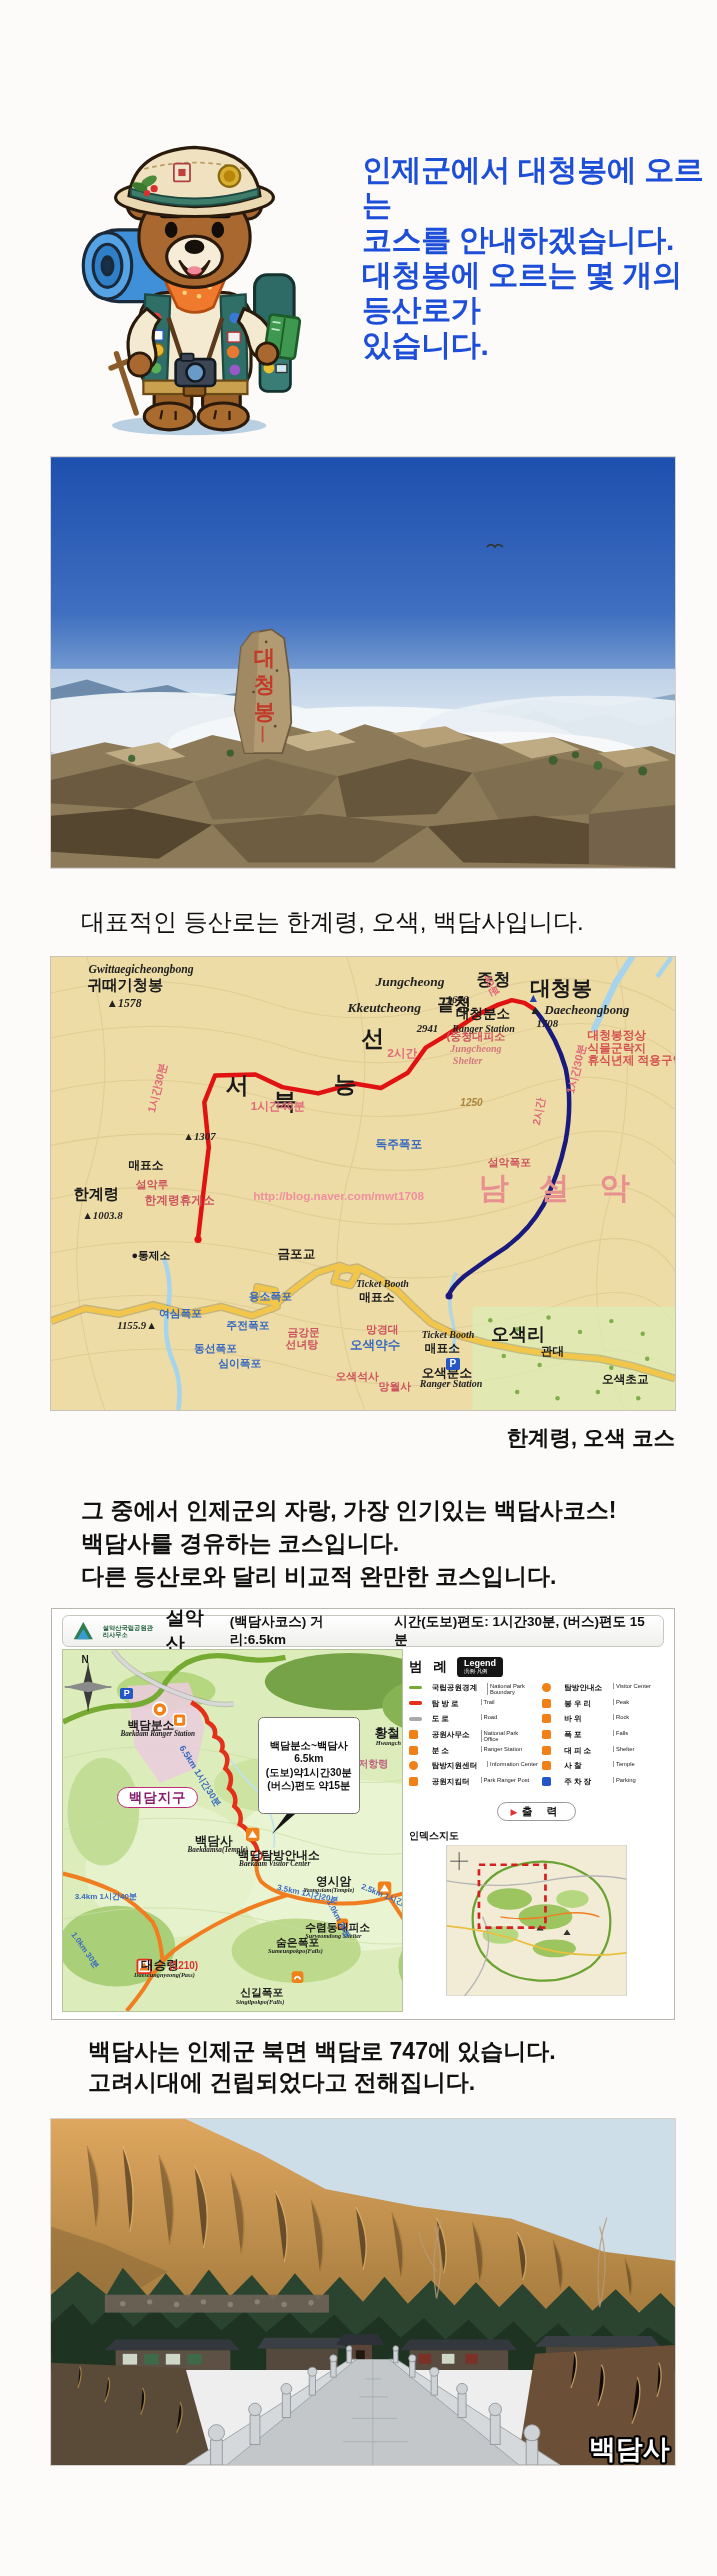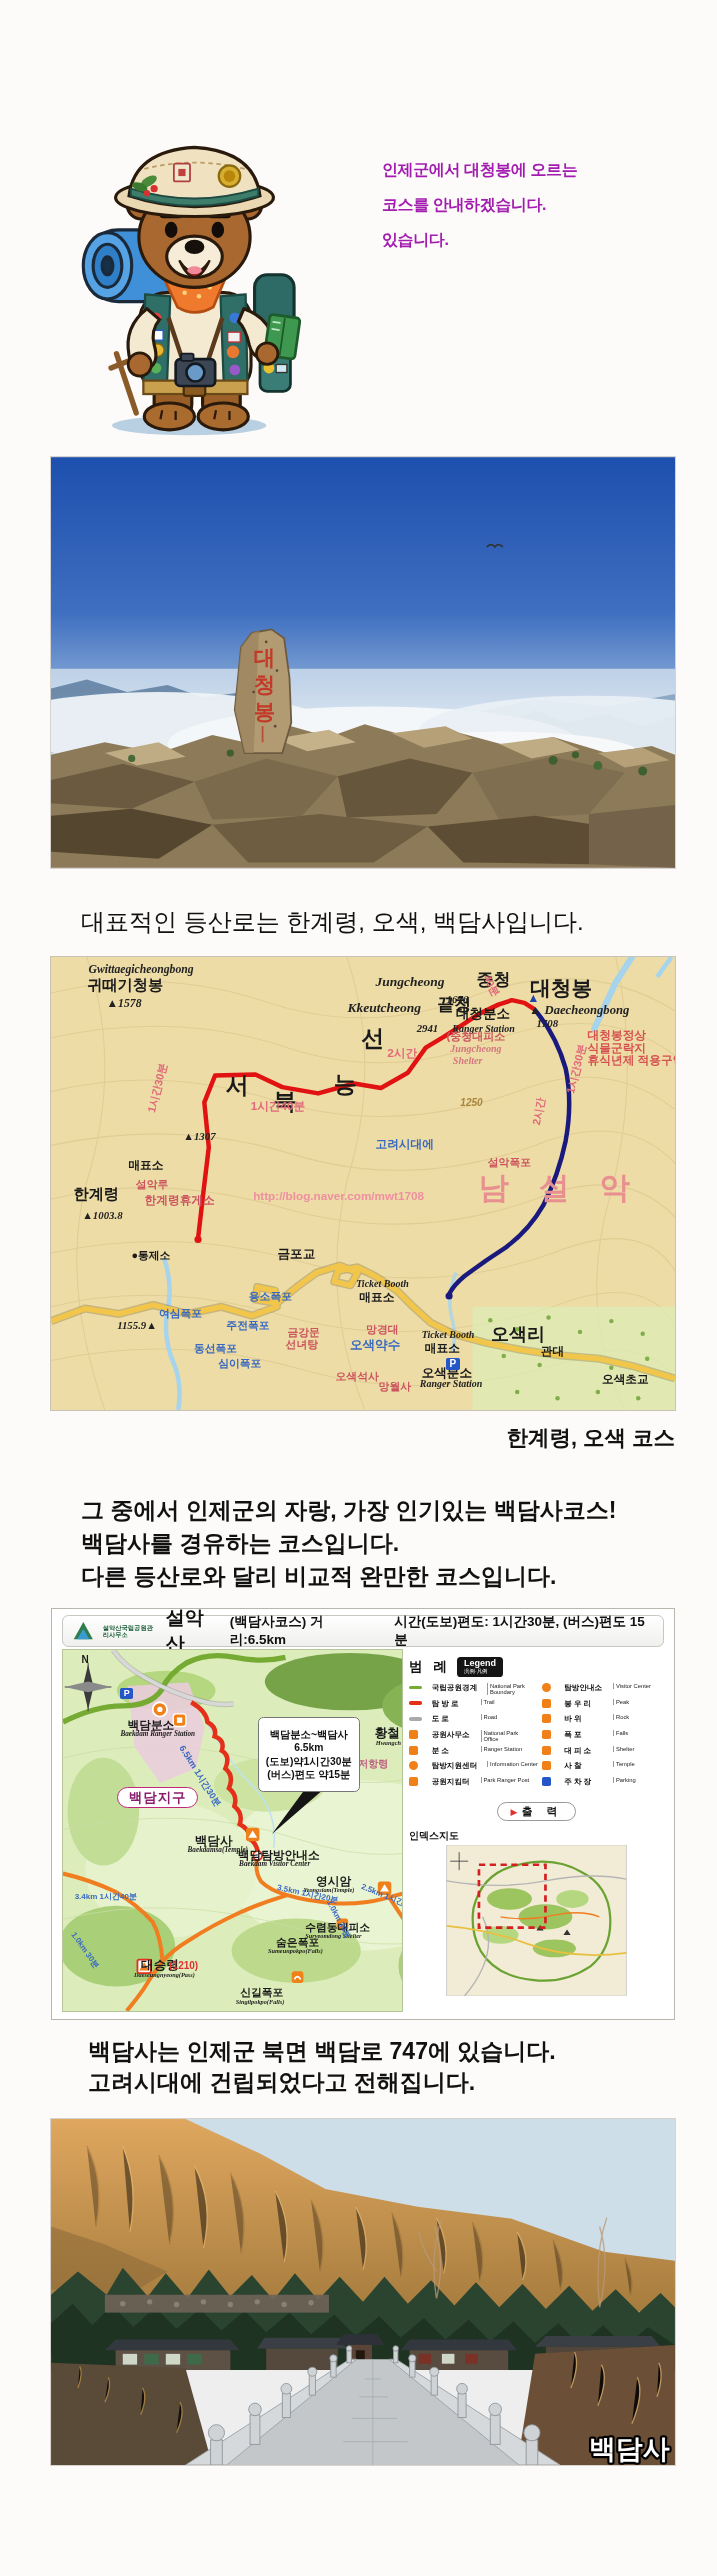--- a/index.html
+++ b/index.html
@@ -1,18 +1,18 @@
 <!DOCTYPE html>
 <html style="font-size:14.4px"><head>
 <meta charset="utf-8">
 <style>
   html,body{margin:0;padding:0;background:#fcfbf9;font-family:"Liberation Sans","DejaVu Sans",sans-serif;}
   .page{position:relative;width:718px;height:2576px;background:#fcfbf9;overflow:hidden;}
   .bear{position:absolute;left:77px;top:142px;width:235px;height:296px;}
-  .intro{position:absolute;left:362px;top:152px;font-size:16px;font-weight:700;line-height:35px;color:#a21caf;letter-spacing:-0.4px;margin-left:20px;}
+  .intro{position:absolute;left:362px;top:152px;font-size:30px;font-weight:700;line-height:35px;color:#1d4ed8;letter-spacing:-0.4px;}
   .photo{position:absolute;left:51px;width:624px;outline:0.9px solid #d6d3ce;background:#eee;}
   .photo svg{display:block;width:100%;height:100%;}
   .photo1{top:457px;height:411px;}
   .photo2{top:2119px;height:346px;}
   .sec1{position:absolute;left:81px;top:906px;font-size:24px;font-weight:400;color:#111;}
   .map1{position:absolute;left:51px;top:957px;width:624px;height:453px;outline:0.9px solid #c9c3b6;overflow:hidden;background:#eddca6;}
   .map1 > svg{position:absolute;left:0;top:0;width:624px;height:453px;}
   .labels{position:absolute;left:0;top:0;right:0;bottom:0;}
   .ml{position:absolute;white-space:nowrap;line-height:1;font-weight:700;color:#1a1a1a;transform-origin:0 0;}
   .rom,.ml.rom{font-family:"Liberation Serif","DejaVu Serif",serif;font-style:italic;font-weight:700;color:#222;}
@@ -34,21 +34,21 @@
   .map2{position:absolute;left:51px;top:1608px;width:624px;height:412px;background:#fff;border:0.9px solid #b9b6b0;box-sizing:border-box;}
   .m2head{position:absolute;left:10px;top:6.3px;right:10px;height:32px;border:0.9px solid #c6c6c2;border-radius:6.3px;background:linear-gradient(#ffffff,#f0f0ed);display:flex;align-items:center;gap:8px;padding:0 9px;box-sizing:border-box;}
   .org{font-size:6.3px;font-weight:700;color:#1a5c38;width:56px;line-height:1.15;}
   .ttl{font-size:19px;font-weight:800;color:#111;}
   .crs{font-size:13.5px;font-weight:700;color:#111;}
   .tme{font-size:13.5px;font-weight:700;color:#111;margin-left:9px;}
   .m2body{position:absolute;left:10.8px;top:41px;width:603px;height:361px;display:flex;}
   .m2map{position:relative;width:409px;height:361px;outline:0.9px solid #b5c59a;overflow:hidden;background:#dcedbb;}
   .m2map > svg{position:absolute;left:0;top:0;width:409px;height:361px;}
   .m2legend{position:relative;flex:1;padding:0 1.8px 0 7.2px;}
-  .callout{position:absolute;left:57.5%;top:18.5%;width:29.5%;background:#fff;border:1.8px solid #777;border-radius:5.4px;padding:10px 0;text-align:center;font-size:10.3px;font-weight:800;line-height:1.3;color:#111;}
+  .callout{position:absolute;left:57.5%;top:18.5%;width:29.5%;background:#fff;border:1.8px solid #777;border-radius:5.4px;padding:21px 0;text-align:center;font-size:10.3px;font-weight:800;line-height:1.3;color:#111;}
   .lg-head{display:flex;align-items:center;gap:6.3px;margin-top:7.2px;}
   .lg-ko-t{font-size:13.5px;font-weight:800;letter-spacing:3.6px;color:#111;}
   .lg-box{background:#151515;color:#fff;border-radius:3.6px;padding:1.8px 7.2px;display:inline-flex;flex-direction:column;line-height:1.1;}
   .lg-box .lg-en-t{font-size:9px;font-weight:700;}
   .lg-cn{font-size:5.4px;}
   .lg-grid{display:grid;grid-template-rows:repeat(7,15.7px);grid-auto-flow:column;column-gap:3.6px;margin-top:6.3px;}
   .lg-row{display:flex;align-items:flex-start;gap:10px;height:15.7px;}
   .lg-sym{flex:0 0 12.6px;height:9px;position:relative;}
   .lg-sym.line-green::before,.lg-sym.line-red::before,.lg-sym.line-gray::before{content:"";position:absolute;left:0;top:2.7px;width:12.6px;height:3.6px;border-radius:1.8px;}
   .lg-sym.line-green::before{background:#76ab33;}
@@ -145,20 +145,21 @@
       <circle cx="78" cy="57" r="3.5" fill="#d83030"></circle>
     <rect x="108" y="24" width="18" height="20" rx="2" fill="#efe6cc" stroke="#b04040" stroke-width="2"></rect>
       <rect x="113" y="30" width="8" height="8" fill="#c04040"></rect>
     <circle cx="170" cy="38" r="12" fill="#d8ae30" stroke="#8a6a10" stroke-width="2.5"></circle>
       <circle cx="170" cy="38" r="6.5" fill="#b8860b"></circle>
   </svg>
 
   <div class="intro">
     <div>인제군에서 대청봉에 오르는</div>
     <div>코스를 안내하겠습니다.</div>
+    <div>대청봉에 오르는 몇 개의 등산로가</div>
     <div>있습니다.</div>
   </div>
 
   <div class="photo photo1">
     <svg viewBox="0 0 696 458">
       <defs>
         <linearGradient id="sky1" x1="0" y1="0" x2="0" y2="1">
           <stop offset="0" stop-color="#1d4fae"></stop>
             <stop offset="0.38" stop-color="#3f6fc0"></stop>
           <stop offset="0.55" stop-color="#7fa3d4"></stop>
@@ -289,21 +290,21 @@
         <span class="ml pink" style="left: 32%; top: 31.6%; font-size: 11.7px;">1시간40분</span>
         <span class="ml pink" style="left: 53.9%; top: 19.8%; font-size: 11.7px;">2시간</span>
         <span class="ml pink" style="left: 15.3%; top: 34%; font-size: 10.8px; transform: rotate(-76deg);">1시간30분</span>
         <span class="ml rom" style="left: 21.2%; top: 38.4%; font-size: 10.8px;">▲1307</span>
         <span class="ml kb" style="left: 12.4%; top: 44.6%; font-size: 11.7px;">매표소</span>
         <span class="ml kb" style="left: 3.6%; top: 50.5%; font-size: 15.2px;">한계령</span>
         <span class="ml rom" style="left: 5%; top: 55.8%; font-size: 10.8px;">▲1003.8</span>
         <span class="ml pkr" style="left: 13.6%; top: 49.1%; font-size: 10.8px;">설악루</span>
         <span class="ml pkr" style="left: 15%; top: 52.3%; font-size: 11.7px;">한계령휴게소</span>
         <span class="ml wm" style="left: 32.4%; top: 51.5%; font-size: 11.7px;">http://blog.naver.com/mwt1708</span>
-        <span class="ml blue" style="left: 52%; top: 40%; font-size: 11.7px;">고려시대에</span>
+        <span class="ml blue" style="left: 52%; top: 40%; font-size: 11.7px;">독주폭포</span>
         <span class="ml bigpink" style="left: 68.5%; top: 47.5%; font-size: 30.5px;">남 설 악</span>
         <span class="ml pkr" style="left: 70%; top: 44.2%; font-size: 10.8px;">설악폭포</span>
         <span class="ml pink" style="left: 77%; top: 36.8%; font-size: 10.8px; transform: rotate(-80deg);">2시간</span>
         <span class="ml pink" style="left: 82.4%; top: 29.7%; font-size: 10.8px; transform: rotate(-76deg);">1시간30분</span>
         <span class="ml ct" style="left: 65.6%; top: 31.1%; font-size: 10px;">1250</span>
         <span class="ml kb" style="left: 12.9%; top: 64.6%; font-size: 10.8px;">●통제소</span>
         <span class="ml kb" style="left: 36.3%; top: 64.2%; font-size: 12.6px;">금포교</span>
         <span class="ml blue" style="left: 31.7%; top: 73.7%; font-size: 10.8px;">용소폭포</span>
         <span class="ml blue" style="left: 17.3%; top: 77.4%; font-size: 10.8px;">여심폭포</span>
         <span class="ml blue" style="left: 28.1%; top: 80.2%; font-size: 10.8px;">주전폭포</span>

